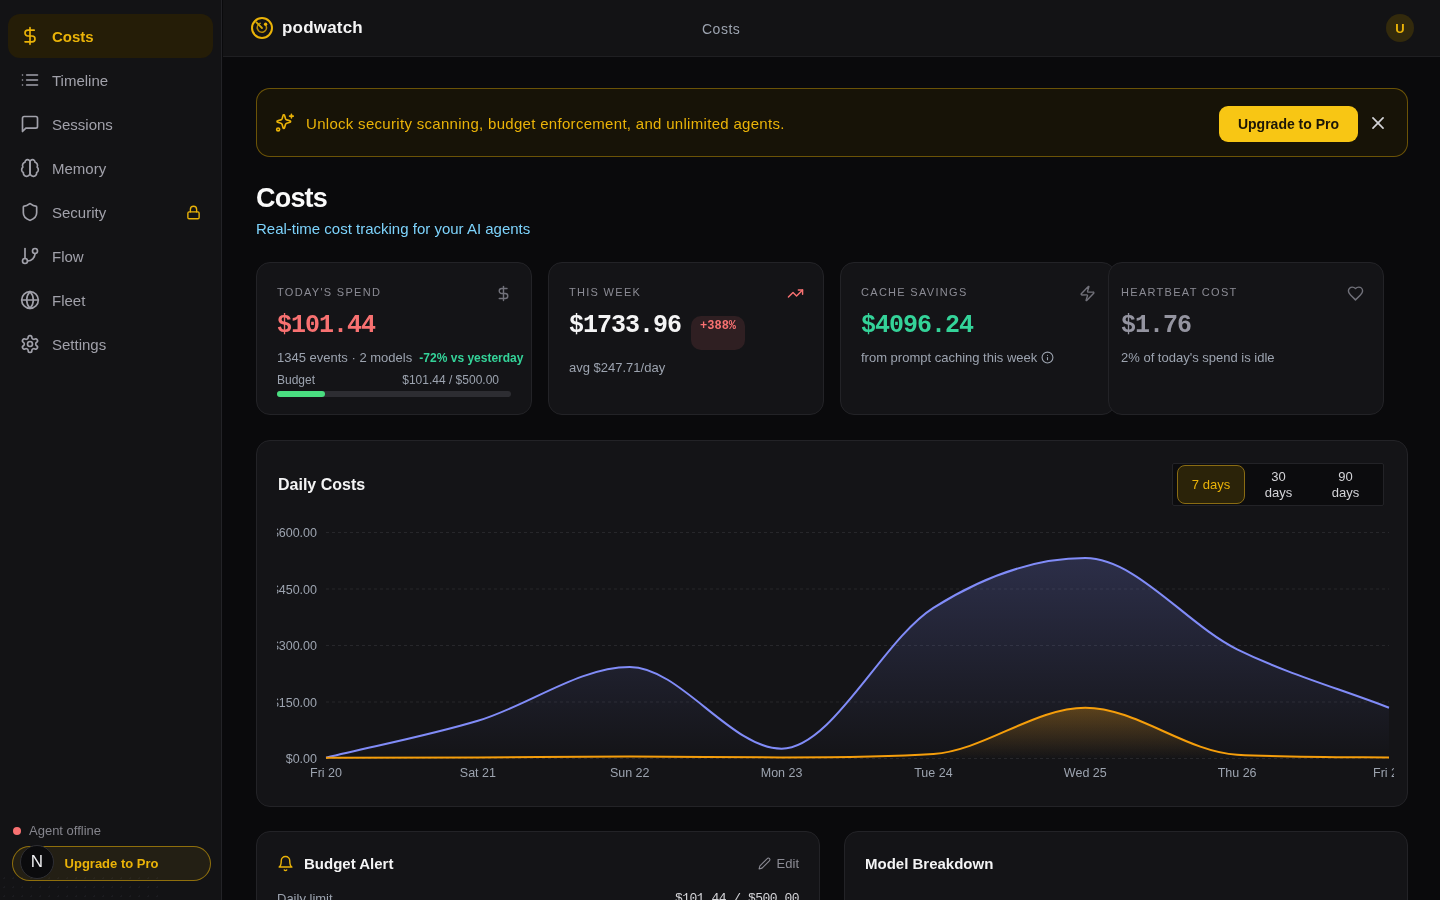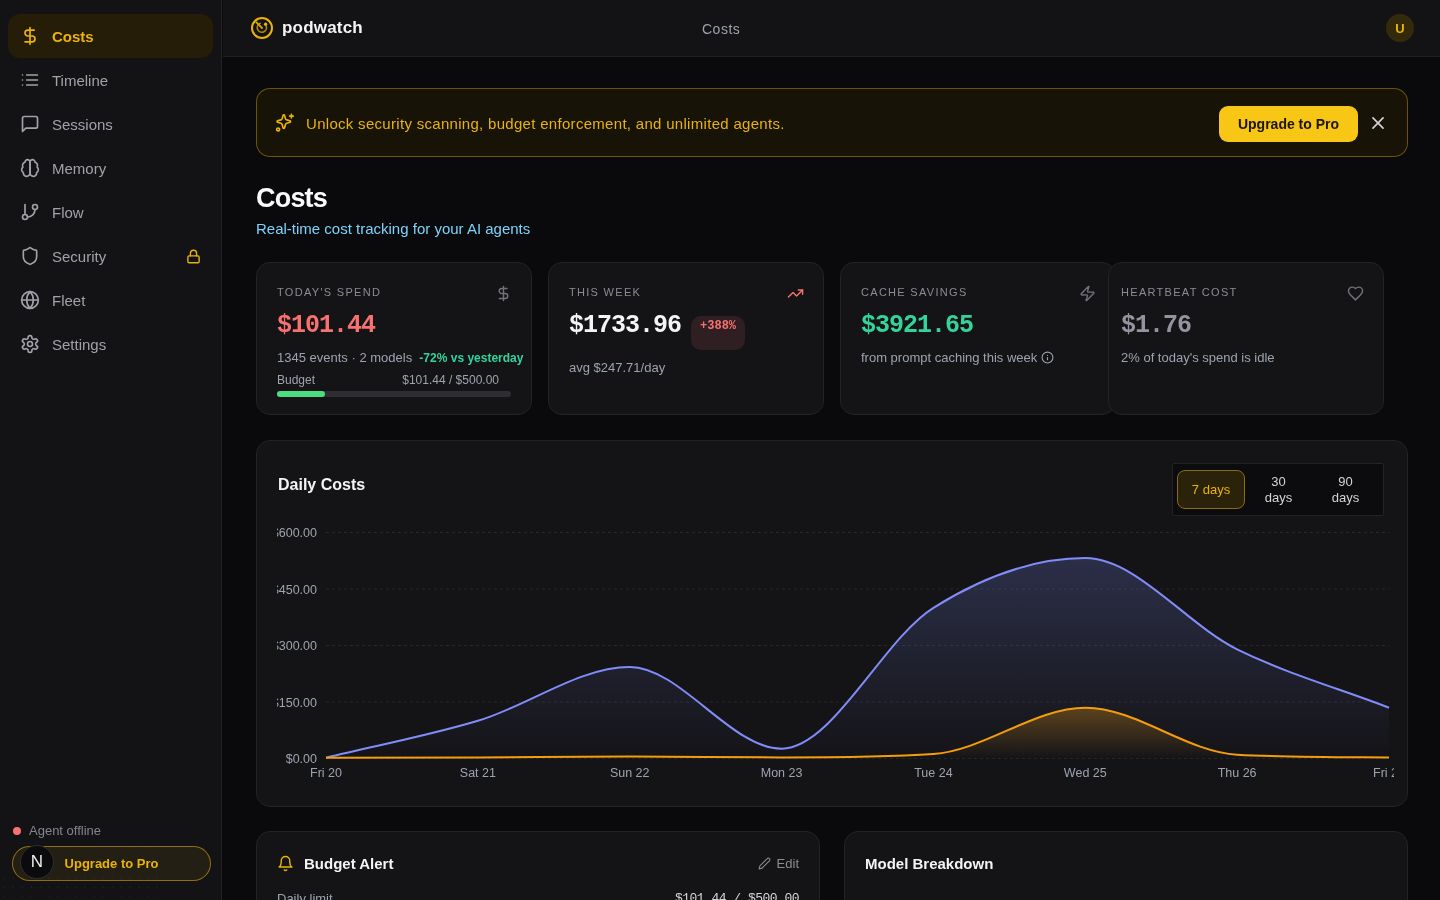--- a/index.html
+++ b/index.html
@@ -41,21 +41,21 @@
 .stat .ico { position:absolute; right:19px; top:22px; width:17px; height:17px; color:#71717a; }
 .stat .val { font-family:"Liberation Mono", monospace; font-weight:bold; font-size:25px; letter-spacing:-1px; margin-top:13px; }
 .stat .sub { color:#9ca3af; font-size:13px; margin-top:10px; white-space:nowrap; }
 .badge { display:inline-block; vertical-align:3px; margin-left:10px; background:rgba(248,113,113,0.12); color:#f87171; border-radius:10px; font-size:12px; font-weight:bold; letter-spacing:0; padding:3px 9px 17px; }
 .bud-row { position:absolute; left:20px; right:32px; top:110px; display:flex; justify-content:space-between; color:#9ca3af; font-size:12px; }
 .bud-bar { position:absolute; left:20px; right:20px; top:128px; height:6px; border-radius:3px; background:#2d2d32; }
 .bud-fill { width:20.3%; height:6px; border-radius:3px; background:#4ade80; }
 
 .chart-card { top:383px; left:0; width:1152px; height:367px; }
 .chart-title { position:absolute; left:21px; top:35px; color:#f4f4f5; font-size:16px; font-weight:bold; }
-.toggle { position:absolute; right:23px; top:22px; height:53px; background:#0c0c0e; border:1px solid #232327; border-radius:2px; display:flex; align-items:center; padding:0 4px; }
+.toggle { position:absolute; right:23px; top:22px; height:43px; background:#0c0c0e; border:1px solid #232327; border-radius:2px; display:flex; align-items:center; padding:0 4px; }
 .tg { width:67px; text-align:center; color:#d4d4d8; font-size:13px; line-height:16px; }
 .tg.on { width:68px; height:39px; background:#2b2309; border:1px solid #8a6c13; border-radius:8px; color:#eab308; line-height:37px; }
 
 .bottom { top:774px; width:564px; height:126px; padding:23px 20px 20px; }
 .bc-head { display:flex; align-items:center; }
 .bc-head svg { width:17px; height:17px; margin-right:10px; }
 .bc-title { color:#f4f4f5; font-size:15px; font-weight:bold; }
 .bc-edit { margin-left:auto; display:flex; align-items:center; color:#8b8b94; font-size:13px; }
 .bc-edit svg { width:13px; height:13px; margin-right:6px; }
 .bc-row { display:flex; justify-content:space-between; margin-top:19px; font-size:13px; color:#9ca3af; }
@@ -92,36 +92,36 @@
     </div>
     <div class="nav-item">
       <svg viewBox="0 0 24 24" fill="none" stroke="#a1a1aa" stroke-width="2" stroke-linecap="round" stroke-linejoin="round">
           <path d="M12 5a3 3 0 1 0-5.997.125 4 4 0 0 0-2.526 5.77 4 4 0 0 0 .556 6.588A4 4 0 1 0 12 18Z"></path>
           <path d="M12 5a3 3 0 1 1 5.997.125 4 4 0 0 1 2.526 5.77 4 4 0 0 1-.556 6.588A4 4 0 1 1 12 18Z"></path>
         </svg>
       Memory
     </div>
     <div class="nav-item">
       <svg viewBox="0 0 24 24" fill="none" stroke="#a1a1aa" stroke-width="2" stroke-linecap="round" stroke-linejoin="round">
+          <path d="M20 13c0 5-3.5 7.5-7.66 8.95a1 1 0 0 1-.67-.01C7.5 20.5 4 18 4 13V6a1 1 0 0 1 1-1c2 0 4.5-1.2 6.24-2.72a1 1 0 0 1 1.52 0C14.5 3.8 17 5 19 5a1 1 0 0 1 1 1z"></path>
+        </svg>
+      Security
+      <svg class="lock" viewBox="0 0 24 24" fill="none" stroke="#eab308" stroke-width="2.2" stroke-linecap="round" stroke-linejoin="round">
+          <rect x="3" y="11" width="18" height="11" rx="2"></rect>
+          <path d="M7 11V7a5 5 0 0 1 10 0v4"></path>
+        </svg>
+    </div>
+    <div class="nav-item">
+      <svg viewBox="0 0 24 24" fill="none" stroke="#a1a1aa" stroke-width="2" stroke-linecap="round" stroke-linejoin="round">
           <line x1="6" y1="3" x2="6" y2="15"></line>
           <circle cx="18" cy="6" r="3"></circle>
           <circle cx="6" cy="18" r="3"></circle>
           <path d="M18 9a9 9 0 0 1-9 9"></path>
         </svg>
       Flow
-    </div>
-    <div class="nav-item">
-      <svg viewBox="0 0 24 24" fill="none" stroke="#a1a1aa" stroke-width="2" stroke-linecap="round" stroke-linejoin="round">
-          <path d="M20 13c0 5-3.5 7.5-7.66 8.95a1 1 0 0 1-.67-.01C7.5 20.5 4 18 4 13V6a1 1 0 0 1 1-1c2 0 4.5-1.2 6.24-2.72a1 1 0 0 1 1.52 0C14.5 3.8 17 5 19 5a1 1 0 0 1 1 1z"></path>
-        </svg>
-      Security
-      <svg class="lock" viewBox="0 0 24 24" fill="none" stroke="#eab308" stroke-width="2.2" stroke-linecap="round" stroke-linejoin="round">
-          <rect x="3" y="11" width="18" height="11" rx="2"></rect>
-          <path d="M7 11V7a5 5 0 0 1 10 0v4"></path>
-        </svg>
     </div>
     <div class="nav-item">
       <svg viewBox="0 0 24 24" fill="none" stroke="#a1a1aa" stroke-width="2" stroke-linecap="round" stroke-linejoin="round">
           <circle cx="12" cy="12" r="10"></circle>
           <path d="M12 2a14.5 14.5 0 0 0 0 20 14.5 14.5 0 0 0 0-20"></path>
           <path d="M2 12h20"></path>
         </svg>
       Fleet
     </div>
     <div class="nav-item">
@@ -196,21 +196,21 @@
       </svg>
     <div class="val" style="color:#f4f4f5;">$1733.96<span class="badge mono">+388%</span></div>
     <div class="sub">avg $247.71/day</div>
   </div>
 
   <div class="card stat" style="left:584px;">
     <div class="lbl">CACHE SAVINGS</div>
     <svg class="ico" viewBox="0 0 24 24" fill="none" stroke="#71717a" stroke-width="2" stroke-linecap="round" stroke-linejoin="round">
         <path d="M4 14a1 1 0 0 1-.78-1.63l9.9-10.2a.5.5 0 0 1 .86.46l-1.92 6.02A1 1 0 0 0 13 10h7a1 1 0 0 1 .78 1.63l-9.9 10.2a.5.5 0 0 1-.86-.46l1.92-6.02A1 1 0 0 0 11 14z"></path>
       </svg>
-    <div class="val" style="color:#34d399;">$3921.65</div>
+    <div class="val" style="color:#34d399;">$4096.24</div>
     <div class="sub">from prompt caching this week <svg style="width:13px;height:13px;vertical-align:-2px;" viewBox="0 0 24 24" fill="none" stroke="#9ca3af" stroke-width="2" stroke-linecap="round">
           <circle cx="12" cy="12" r="10"></circle>
           <line x1="12" y1="16" x2="12" y2="12"></line>
           <line x1="12" y1="8" x2="12.01" y2="8"></line>
         </svg></div>
   </div>
 
   <div class="card stat" style="left:852px;padding-left:12px;">
     <div class="lbl">HEARTBEAT COST</div>
     <svg class="ico" viewBox="0 0 24 24" fill="none" stroke="#71717a" stroke-width="2" stroke-linecap="round" stroke-linejoin="round">

